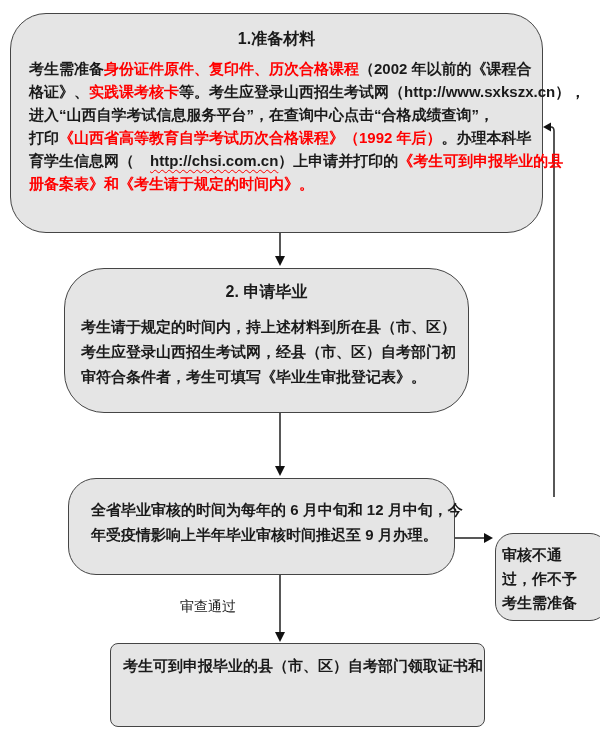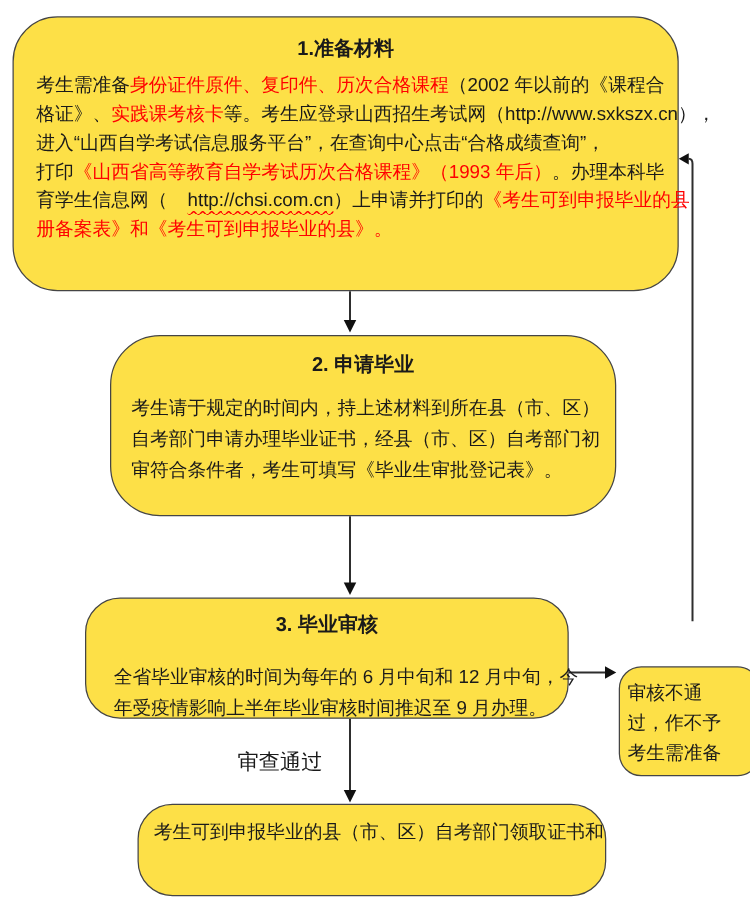--- a/index.html
+++ b/index.html
@@ -2,47 +2,47 @@
 <html><head>
 <meta charset="utf-8">
 <style>
   html,body{margin:0;padding:0;background:#ffffff;}
   .canvas{
     position:relative;width:600px;height:732px;background:#ffffff;
     font-family:"Liberation Sans", sans-serif;color:#1a1a1a;overflow:hidden;
   }
   .connectors{position:absolute;left:0;top:0;width:600px;height:732px;}
   .box{
-    position:absolute;border:1px solid #454545;background:#fde047;
+    position:absolute;border:1px solid #454545;background:#e5e5e5;
     box-sizing:border-box;
   }
   .box1{left:10px;top:13px;width:533px;height:220px;border-radius:36px;}
-  .box2{left:88px;top:268px;width:405px;height:145px;border-radius:40px;}
+  .box2{left:64px;top:268px;width:405px;height:145px;border-radius:40px;}
   .box3{left:68px;top:478px;width:387px;height:97px;border-radius:28px;}
   .box-reject{left:495px;top:497px;width:113px;height:88px;border-radius:18px;margin-top:36px;}
-  .box-final{left:110px;top:643px;width:375px;height:74px;border-radius:28px;}
+  .box-final{left:110px;top:643px;width:375px;height:84px;border-radius:8px;}
   .box-title{font-weight:bold;text-align:center;font-size:16px;}
   .box1 .box-title{margin-top:15px;}
   .box2 .box-title{margin-top:13px;}
   .box3 .box-title{margin-top:11px;}
   .box-body{font-size:15px;}
   .box1 .box-body{margin:7px 14px 0 18px;line-height:23px;}
   .box2 .box-body{margin:11px 12px 16px 16px;line-height:25px;}
   .box3 .box-body{margin:18px 8px 0 22px;line-height:25px;}
   .box-reject .box-body{margin:9px 3px 0 6px;line-height:24px;}
   .box-final .box-body{margin:10px 6px 0 12px;line-height:23px;}
-  .box-body .line{display:block;white-space:nowrap;}
+  .box-body .line{display:block;white-space:nowrap;font-weight:bold;}
   .red{color:#ff0000;}
   .wavy{
     text-decoration-line:underline;text-decoration-style:wavy;
     text-decoration-color:#ff0000;text-decoration-thickness:1px;
     text-underline-offset:3px;
     margin-left:16px;
   }
-  .pass-label{position:absolute;left:190px;top:598px;font-size:17px;}
+  .pass-label{position:absolute;left:180px;top:598px;font-size:14px;}
 </style>
 </head>
 <body>
 
 <div class="canvas">
 
   <svg class="connectors" width="600" height="732" viewBox="0 0 600 732">
 
     <line x1="280" y1="233" x2="280" y2="258" stroke="#2e2e2e" stroke-width="1.6"></line>
     <polygon points="275,256 285,256 280,266" fill="#111111"></polygon>
@@ -59,37 +59,36 @@
     <path d="M554,497 L554,131 Q554,127 551,127" fill="none" stroke="#2e2e2e" stroke-width="1.6"></path>
     <polygon points="551,122.5 551,131.5 543,127" fill="#111111"></polygon>
   </svg>
 
   <div class="box box1">
     <div class="box-title">1.准备材料</div>
     <div class="box-body">
         <div class="line"><span>考生需准备</span><span class="red">身份证件原件、复印件、历次合格课程</span><span>（2002 年以前的《课程合</span></div>
         <div class="line"><span>格证》、</span><span class="red">实践课考核卡</span><span>等。考生应登录山西招生考试网（http://www.sxkszx.cn），</span></div>
         <div class="line"><span>进入“山西自学考试信息服务平台”，在查询中心点击“合格成绩查询”，</span></div>
-        <div class="line"><span>打印</span><span class="red">《山西省高等教育自学考试历次合格课程》（1993 年后）</span><span>。办理本科毕</span></div>
+        <div class="line"><span>打印</span><span class="red">《山西省高等教育自学考试历次合格课程》（1992 年后）</span><span>。办理本科毕</span></div>
         <div class="line"><span>育学生信息网（</span><span class="wavy">http://chsi.com.cn</span><span>）上申请并打印的</span><span class="red">《考生可到申报毕业的县</span></div>
-        <div class="line"><span class="red">册备案表》和《考生可到申报毕业的县》。</span></div>
+        <div class="line"><span class="red">册备案表》和《考生请于规定的时间内》。</span></div>
       </div>
   </div>
 
   <div class="box box2">
     <div class="box-title">2. 申请毕业</div>
     <div class="box-body">
         <div class="line"><span>考生请于规定的时间内，持上述材料到所在县（市、区）</span></div>
-        <div class="line"><span>自考部门申请办理毕业证书，经县（市、区）自考部门初</span></div>
+        <div class="line"><span>考生应登录山西招生考试网，经县（市、区）自考部门初</span></div>
         <div class="line"><span>审符合条件者，考生可填写《毕业生审批登记表》。</span></div>
       </div>
   </div>
 
   <div class="box box3">
-    <div class="box-title">3. 毕业审核</div>
     <div class="box-body">
         <div class="line"><span>全省毕业审核的时间为每年的 6 月中旬和 12 月中旬，今</span></div>
         <div class="line"><span>年受疫情影响上半年毕业审核时间推迟至 9 月办理。</span></div>
       </div>
   </div>
 
   <div class="box box-reject">
     <div class="box-body">
         <div class="line"><span>审核不通</span></div>
         <div class="line"><span>过，作不予</span></div>

